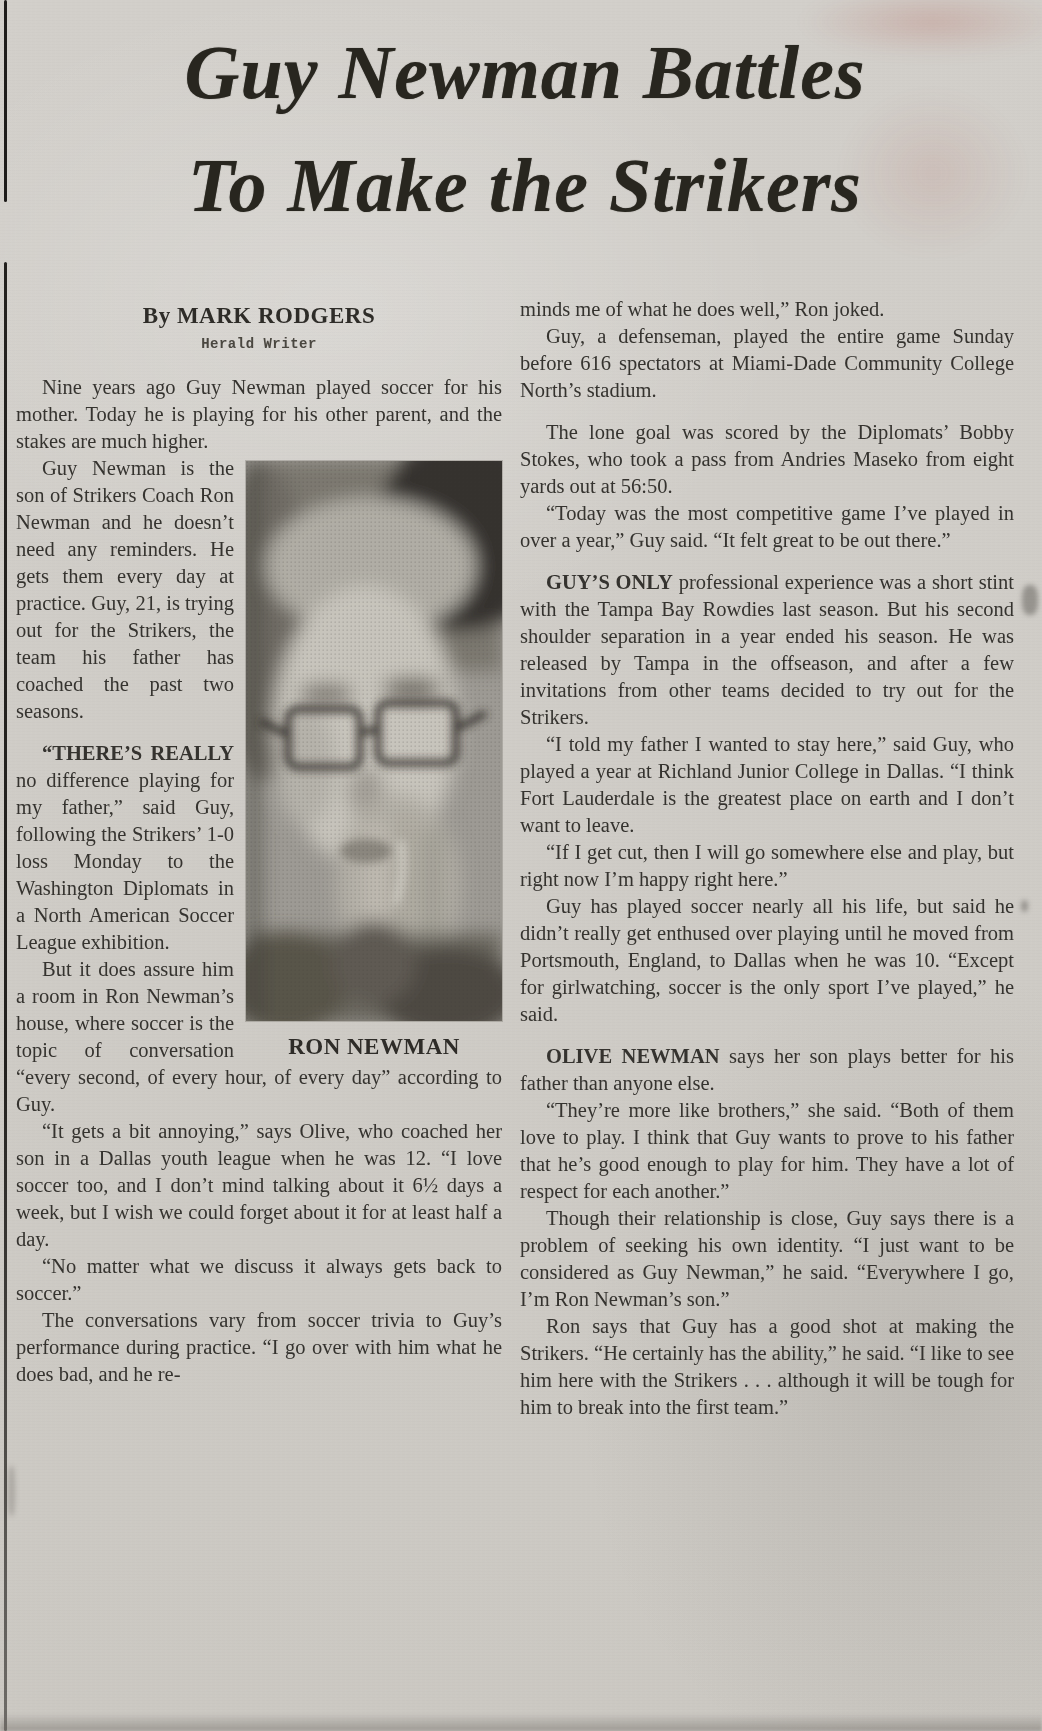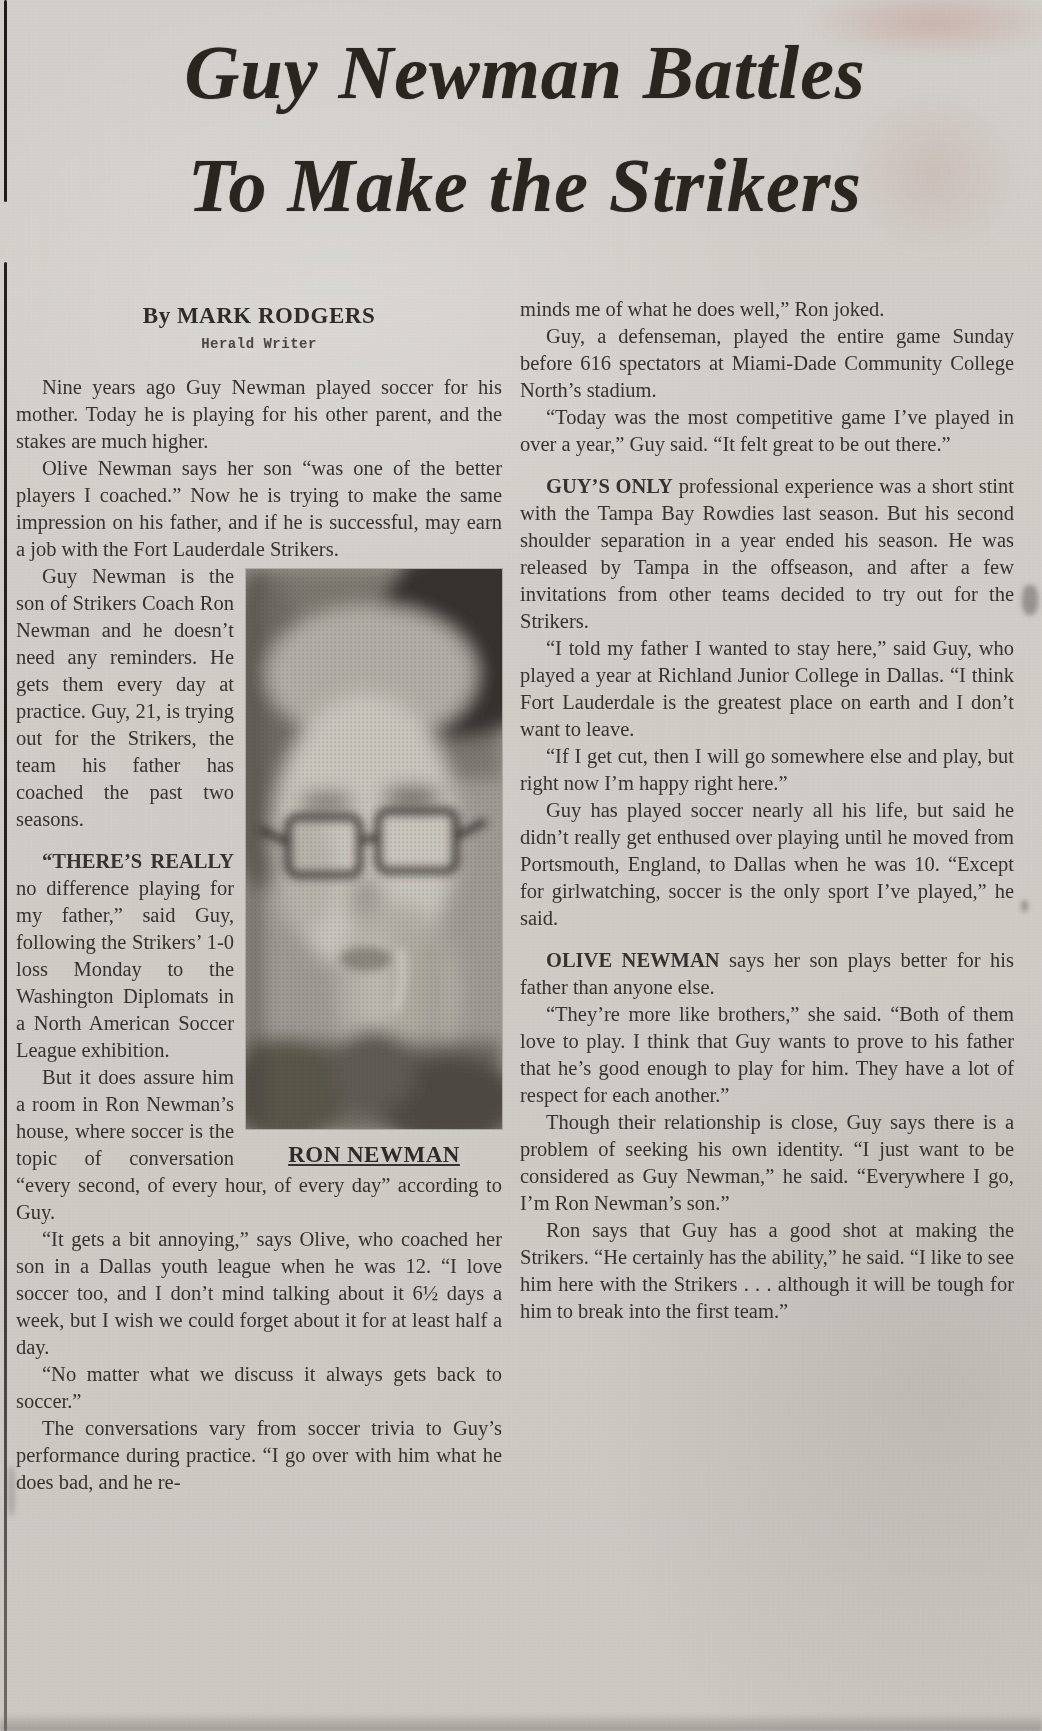--- a/index.html
+++ b/index.html
@@ -56,21 +56,21 @@
   .byline{text-align:center;margin:6px 0 16px 0;}
   .byline .by{font-weight:bold;font-size:23px;letter-spacing:0.5px;color:#2e2c28;}
   .byline .role{font-weight:bold;font-size:14px;margin-top:2px;color:#4a4740;letter-spacing:0.5px;font-family:Liberation Mono, monospace;}
   p.para{margin:0;text-indent:26px;text-align:justify;color:#35332f;}
   p.para.noindent{text-indent:0;}
   p.para.lead{margin-top:15px;}
   .b{font-weight:bold;}
   .i{}
 
   figure.photo{
-    float:right;width:256px;margin:6px 0 4px 12px;padding:0;text-decoration:underline;
+    float:right;width:256px;margin:6px 0 4px 12px;padding:0;
   }
   figure.photo .frame{
     width:256px;height:560px;overflow:hidden;
     box-shadow:0 0 0 1px rgba(70,66,60,0.25), 0 0 10px rgba(70,66,60,0.25) inset;
     background:#a3a09a;
   }
   figcaption{
     text-align:center;font-weight:bold;font-size:23px;
     letter-spacing:0.5px;margin-top:12px;color:#2e2c28;
   }
@@ -96,21 +96,20 @@
   <div class="body-area">
 
     <div class="col col-left">
       <div class="byline">
         <div class="by">By MARK RODGERS</div>
         <div class="role">Herald Writer</div>
       </div>
 
       <div id="left-before">
           <p class="para"><span>Nine years ago Guy Newman played soccer for his mother. Today he is playing for his other parent, and the stakes are much higher.</span></p>
-          <p class="para"><span>Olive Newman says her son “was one of the better players I coached.” Now he is trying to make the same impression on his father, and if he is successful, may earn a job with the Fort Lauderdale Strikers.</span></p>
         </div>
 
       <figure class="photo">
         <div class="frame">
           <svg width="256" height="560" viewBox="0 0 256 560" xmlns="http://www.w3.org/2000/svg">
             <defs>
               <filter id="b1" x="-40%" y="-40%" width="180%" height="180%">
                   <feGaussianBlur stdDeviation="9"></feGaussianBlur>
                 </filter>
               <filter id="b2" x="-40%" y="-40%" width="180%" height="180%">
@@ -164,20 +163,21 @@
           <p class="para"><span>But it does assure him a room in Ron Newman’s house, where soccer is the topic of conversation “every second, of every hour, of every day” according to Guy.</span></p>
           <p class="para"><span>“It gets a bit annoying,” says Olive, who coached her son in a Dallas youth league when he was 12. “I love soccer too, and I don’t mind talking about it 6½ days a week, but I wish we could forget about it for at least half a day.</span></p>
           <p class="para"><span>“No matter what we discuss it always gets back to soccer.”</span></p>
           <p class="para"><span>The conversations vary from soccer trivia to Guy’s performance during practice. “I go over with him what he does bad, and he </span><span class="i">re-</span></p>
         </div>
     </div>
 
     <div class="col col-right" id="right-col">
         <p class="para noindent"><span class="i">minds me</span><span> of what he does well,” Ron joked.</span></p>
         <p class="para"><span>Guy, a defenseman, played the entire game Sunday before 616 spectators at Miami-Dade Community College North’s stadium.</span></p>
+        <p class="para lead"><span>The lone goal was scored by the Diplomats’ Bobby Stokes, who took a pass from Andries Maseko from eight yards out at 56:50.</span></p>
         <p class="para"><span>“Today was the most competitive game I’ve played in over a year,” Guy said. “It felt great to be out there.”</span></p>
         <p class="para lead"><span class="b">GUY’S ONLY</span><span> professional experience was a short stint with the Tampa Bay Rowdies last season. But his second shoulder separation in a year ended his season. He was released by Tampa in the offseason, and after a few invitations from other teams decided to try out for the Strikers.</span></p>
         <p class="para"><span>“I told my father I wanted to stay here,” said Guy, who played a year at Richland Junior College in Dallas. “I think Fort Lauderdale is the greatest place on earth and I don’t want to leave.</span></p>
         <p class="para"><span>“If I get cut, then I will go somewhere else and play, but right now I’m happy right here.”</span></p>
         <p class="para"><span>Guy has played soccer nearly all his life, but said he didn’t really get enthused over playing until he moved from Portsmouth, England, to Dallas when he was 10. “Except for girlwatching, soccer is the only sport I’ve played,” he said.</span></p>
         <p class="para lead"><span class="b">OLIVE NEWMAN</span><span> says her son plays better for his father than anyone else.</span></p>
         <p class="para"><span>“They’re more like brothers,” she said. “Both of them love to play. I think that Guy wants to prove to his father that he’s good enough to play for him. They have a lot of respect for each another.”</span></p>
         <p class="para"><span>Though their relationship is close, Guy says there is a problem of seeking his own identity. “I just want to be considered as Guy Newman,” he said. “Everywhere I go, I’m Ron Newman’s son.”</span></p>
         <p class="para"><span>Ron says that Guy has a good shot at making the Strikers. “He certainly has the ability,” he said. “I like to see him here with the Strikers . . . although it will be tough for him to break into the first team.”</span></p>
       </div>

